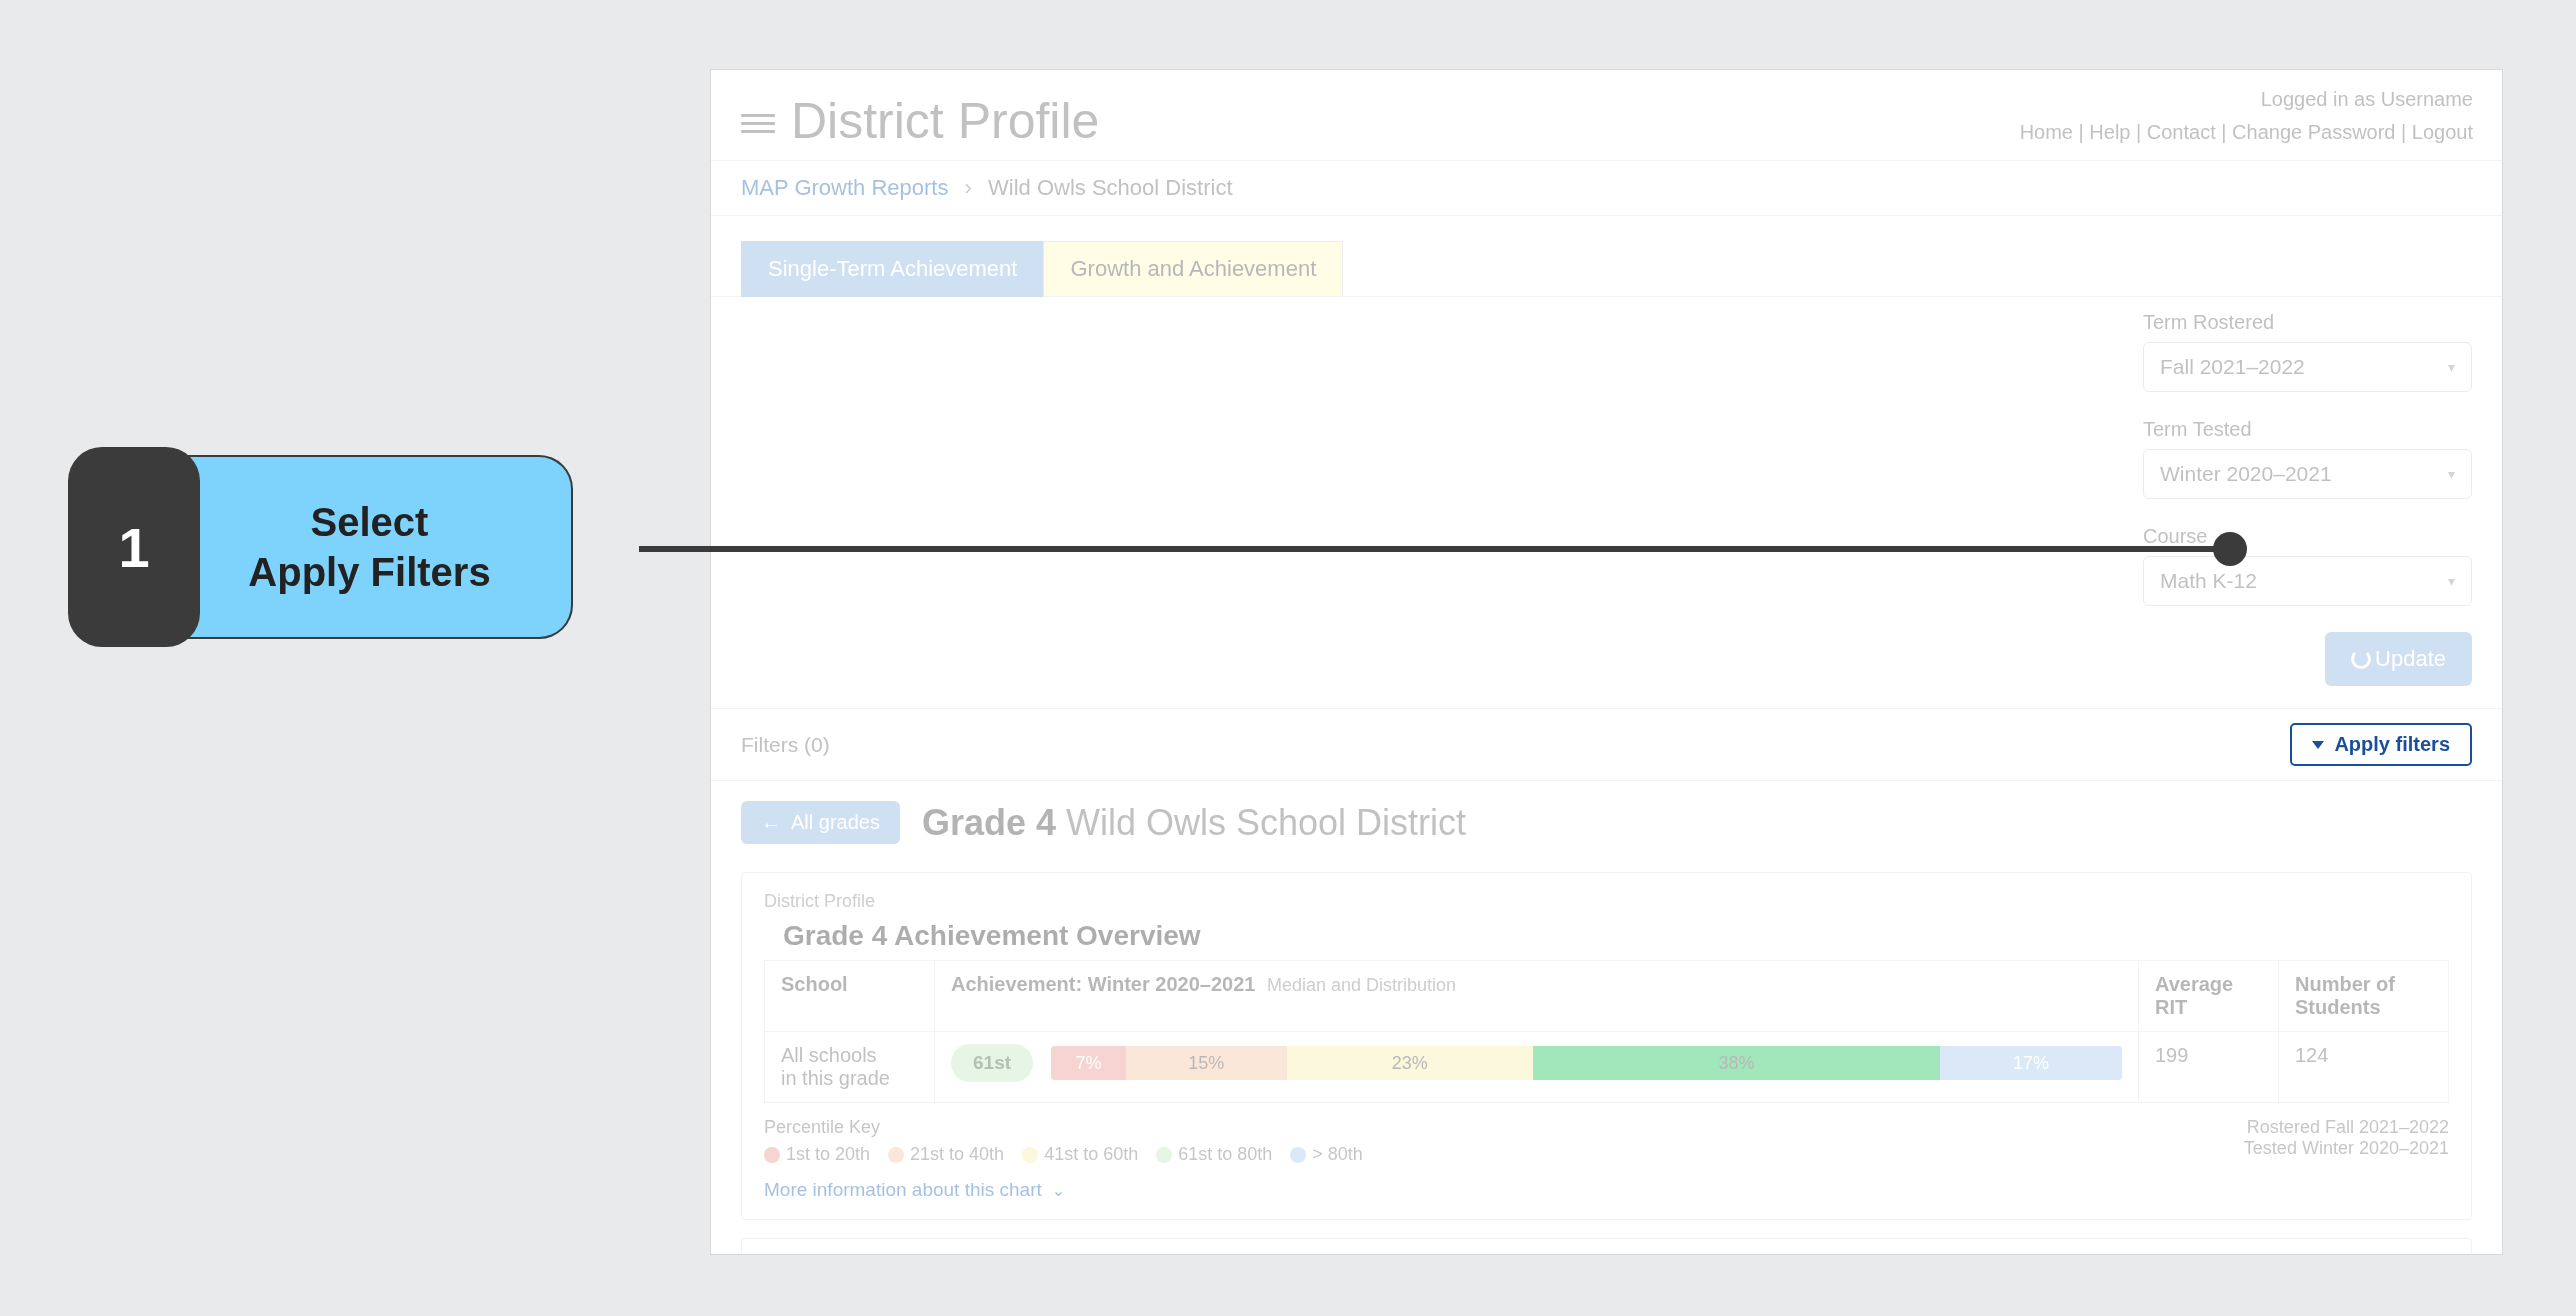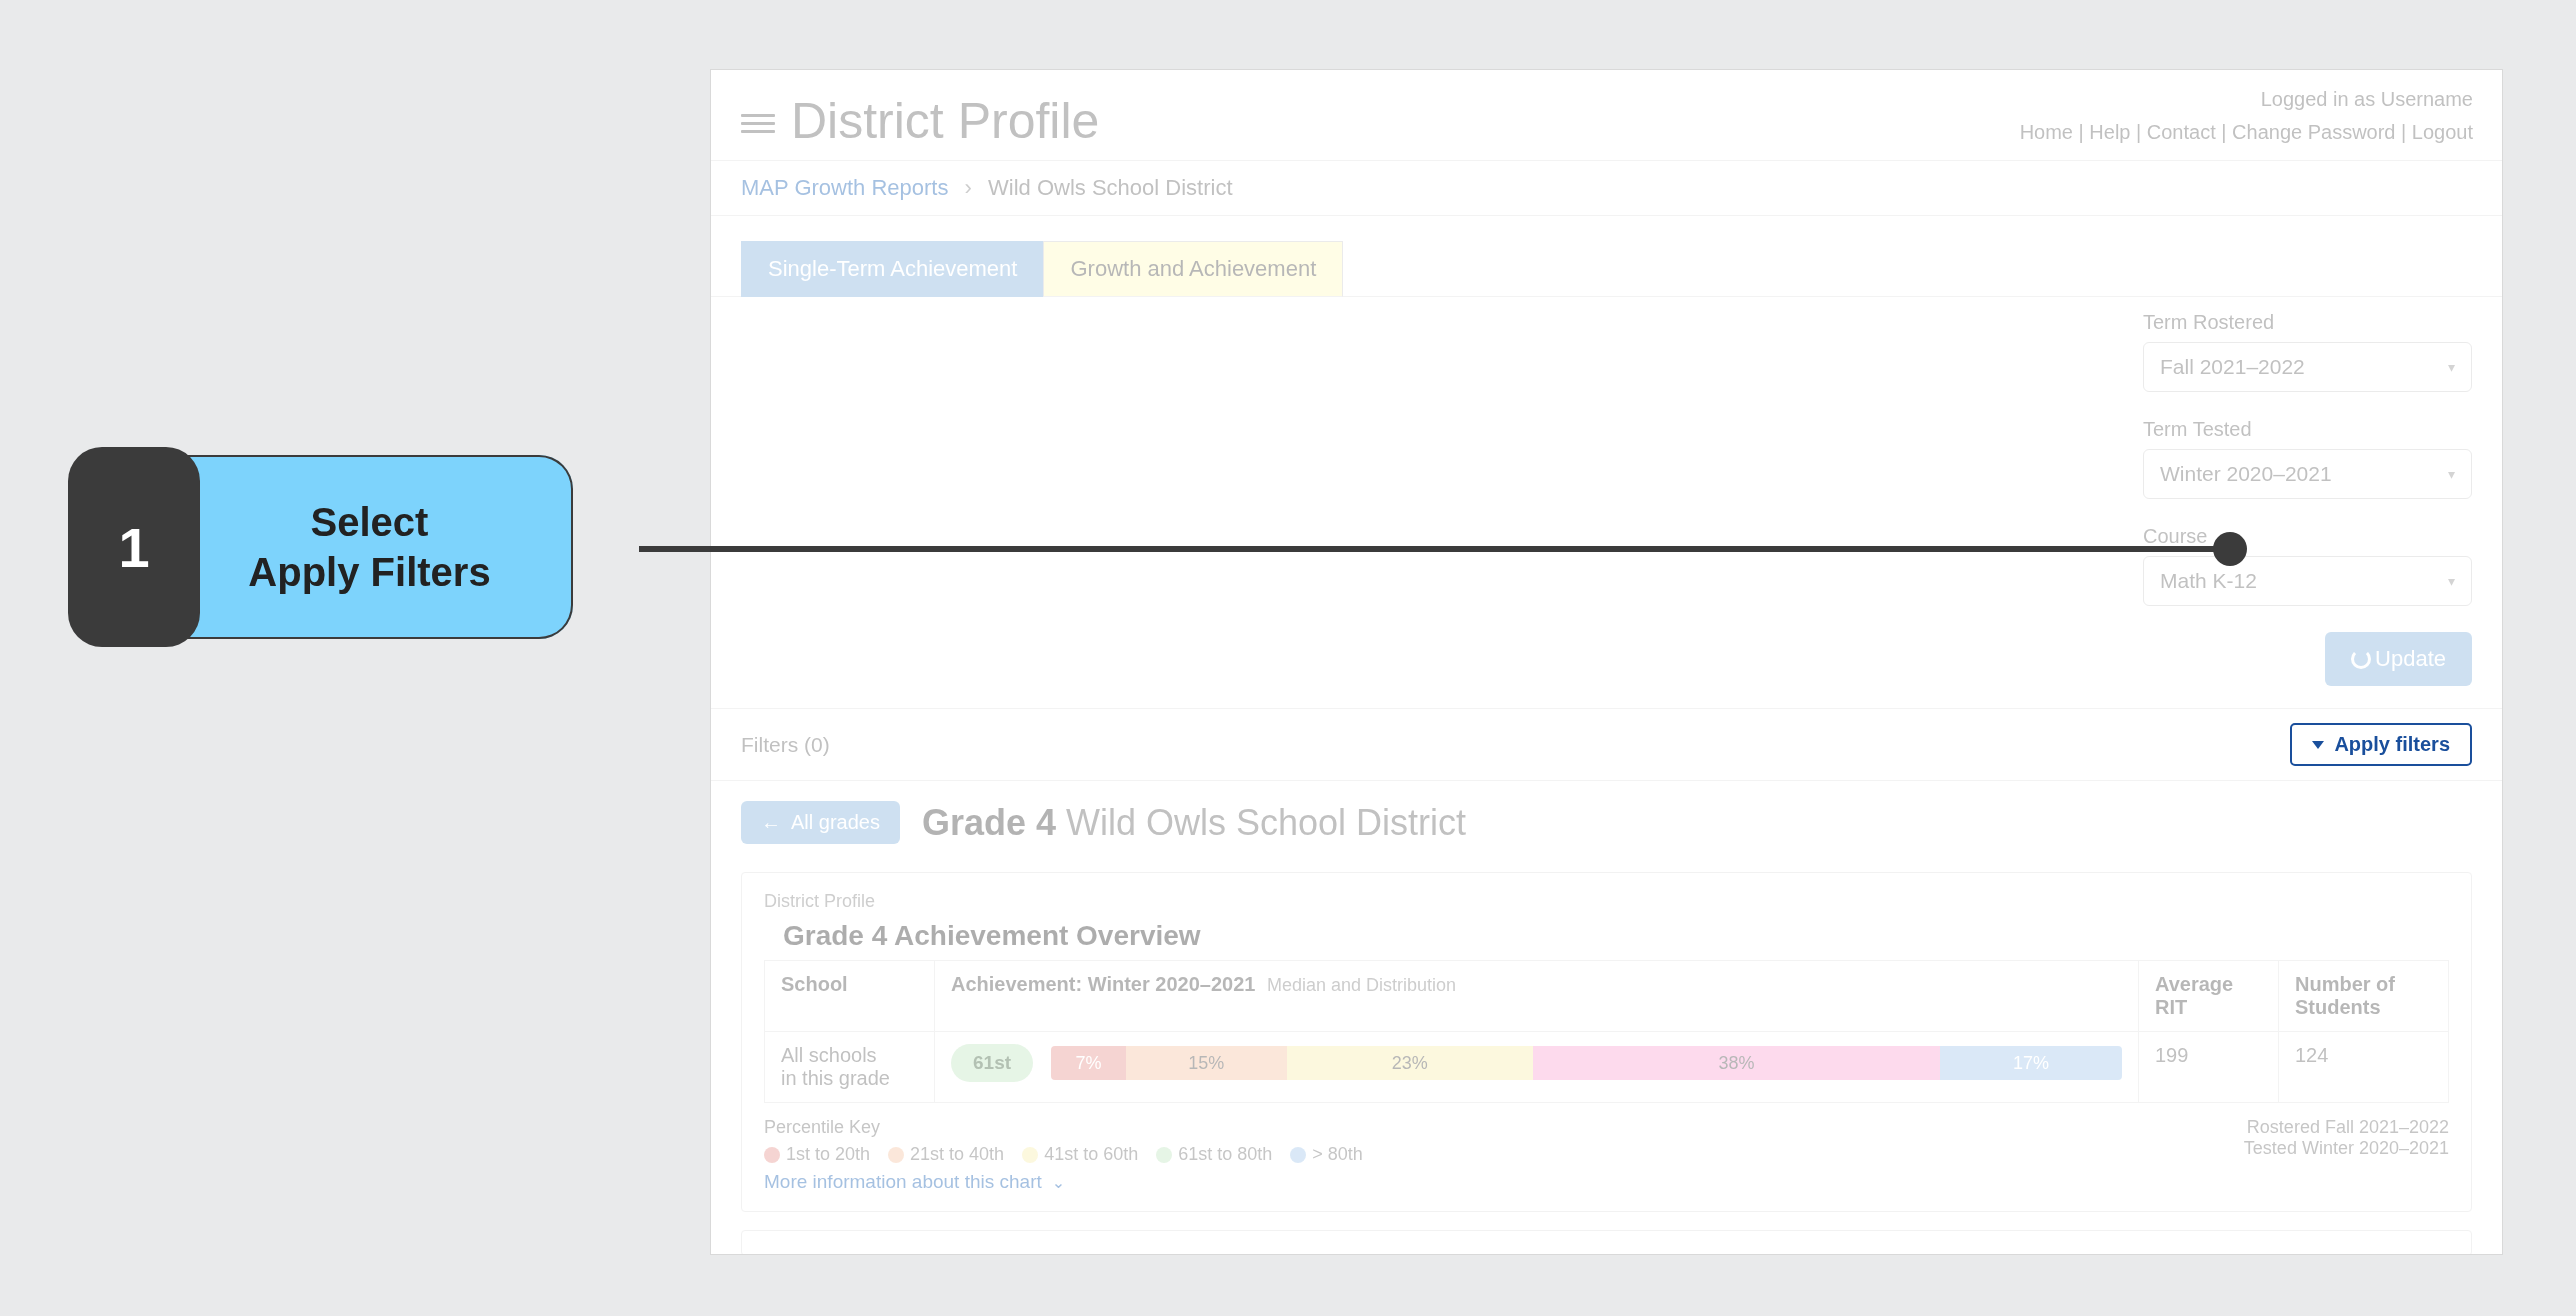--- a/index.html
+++ b/index.html
@@ -202,29 +202,29 @@
     height: 34px;
     border-radius: 4px;
     overflow: hidden;
     font-size: 18px;
     color: #555;
   }
   .seg { display: flex; align-items: center; justify-content: center; }
   .seg.s1 { background: #e89a94; color:#fff; }
   .seg.s2 { background: #f6c7a8; }
   .seg.s3 { background: #f7eeb0; }
-  .seg.s4 { background: #f9a8d4; }
+  .seg.s4 { background: #22c55e; }
   .seg.s5 { background: #a8c9eb; color:#fff; }
   .legend-row { display:flex; justify-content: space-between; align-items: flex-start; margin-top: 14px; font-size: 18px; color:#777;}
   .legend-left { display:flex; flex-direction: column; gap:6px;}
   .legend-items { display:flex; gap: 18px; align-items:center; flex-wrap: wrap;}
   .dot { width: 16px; height:16px; border-radius:50%; display:inline-block; margin-right:6px; vertical-align:middle;}
   .d1{background:#e89a94;} .d2{background:#f6c7a8;} .d3{background:#f7eeb0;} .d4{background:#c3e6c3;} .d5{background:#a8c9eb;}
   .legend-right { text-align:right; font-size:18px; color:#777;}
-  .more-info { margin-top: 6px; color:#2a6bb8; font-size:19px; display:flex; align-items:center; gap:10px;}
+  .more-info { margin-top: 14px; color:#2a6bb8; font-size:19px; display:flex; align-items:center; gap:10px;}
   .more-info .chev { font-size:16px; color:#2a6bb8;}
   .empty-card {
     margin: 18px 30px 0 30px;
     border: 1px solid #e0e0e0;
     border-radius: 4px;
     height: 26px;
   }
 
   
   .callout {

